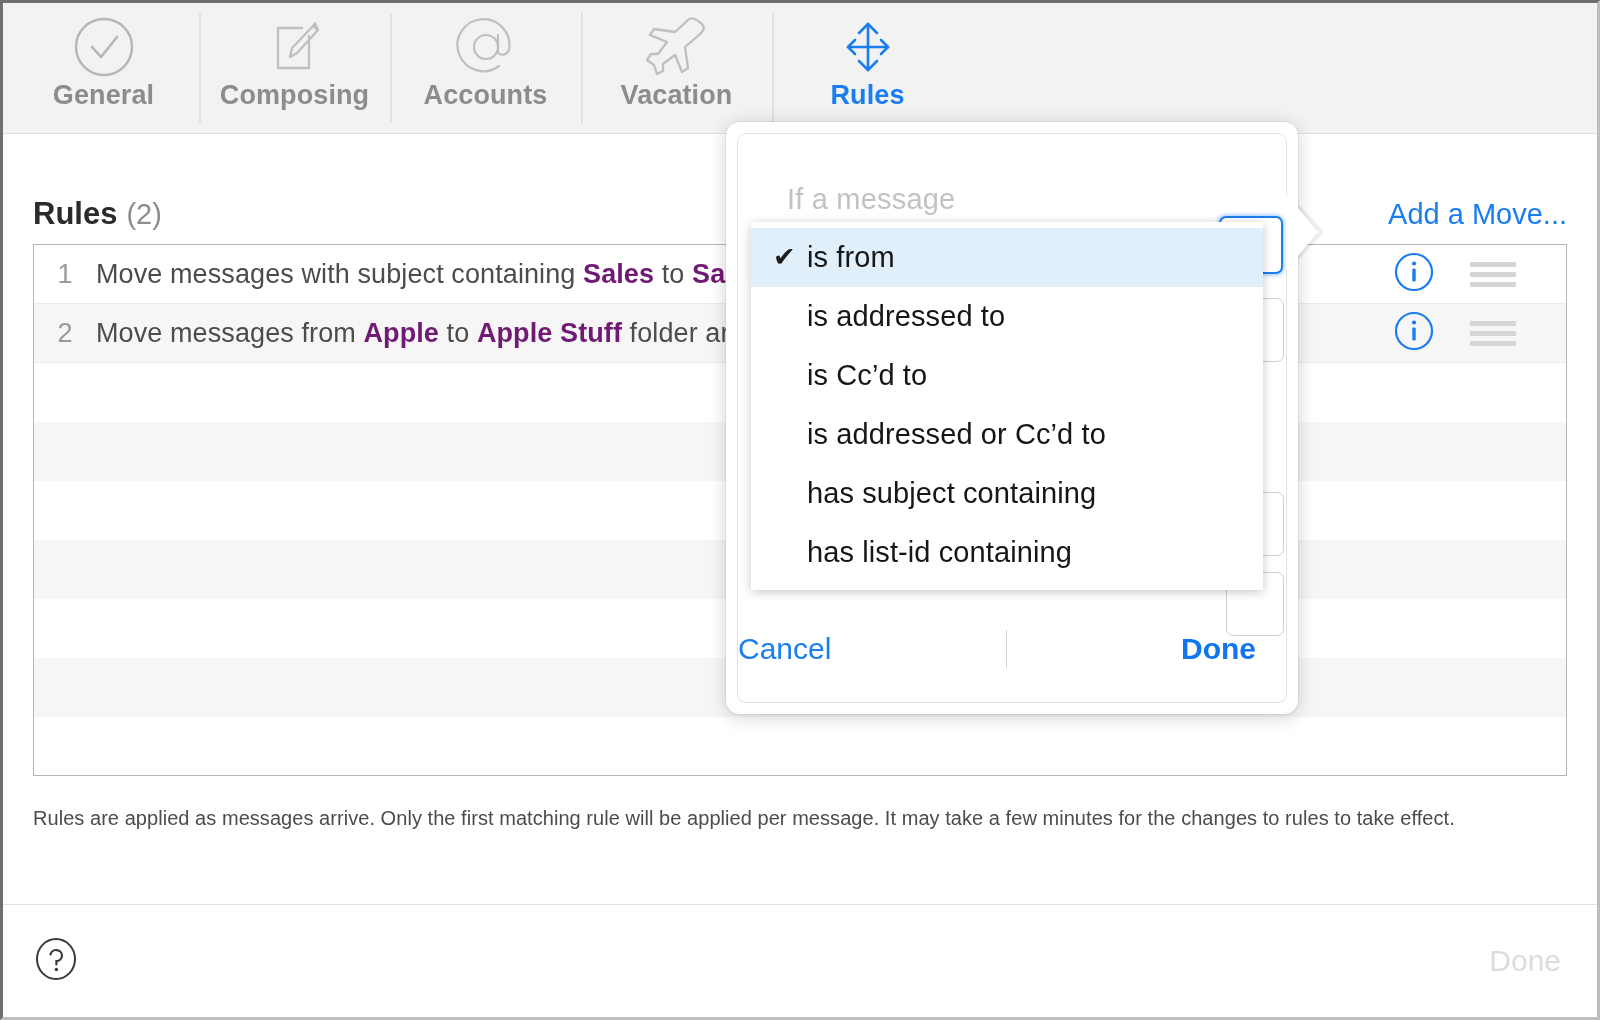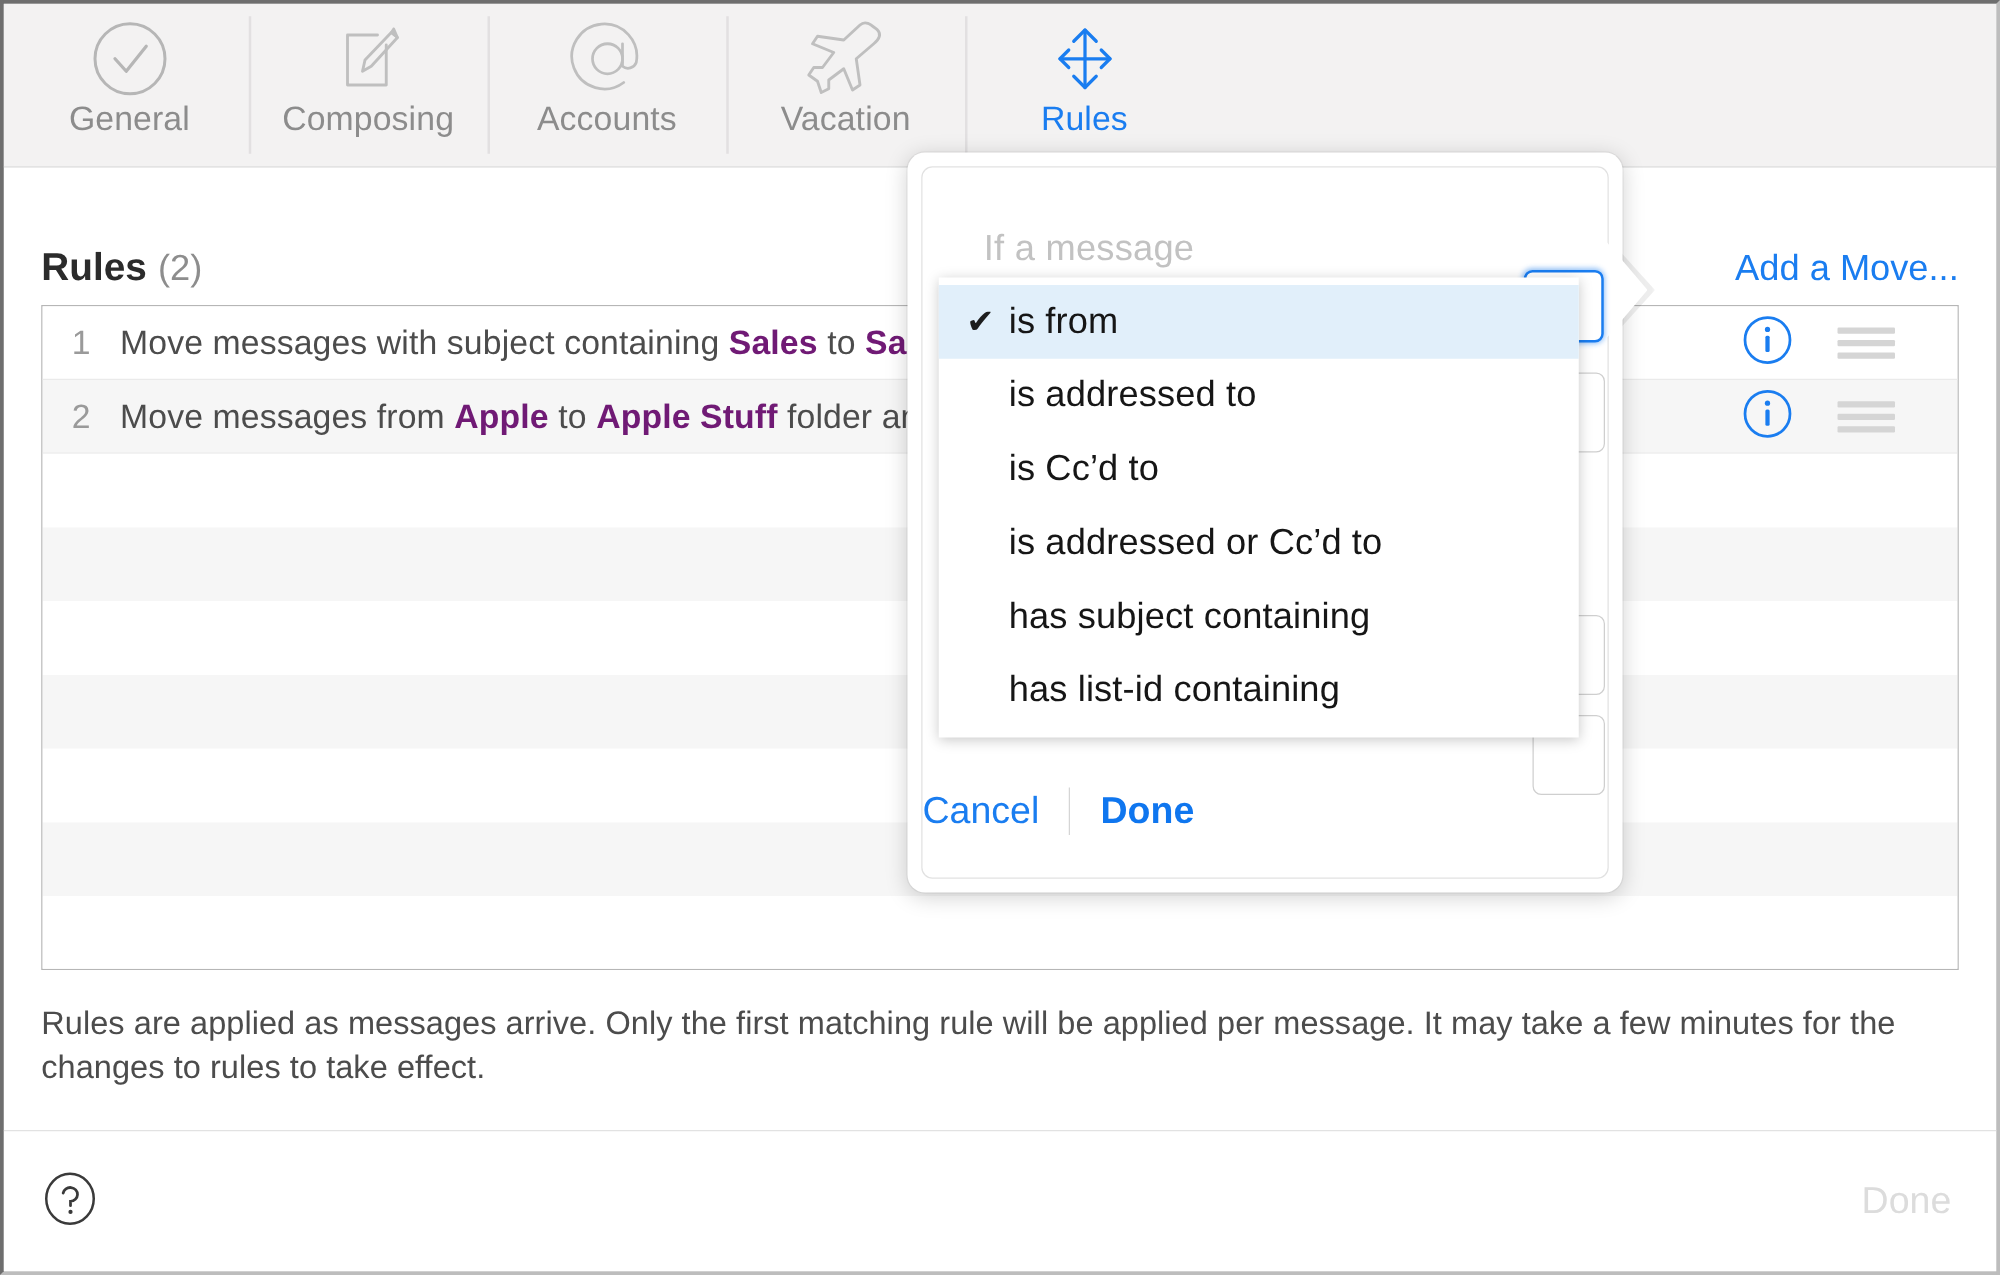--- a/index.html
+++ b/index.html
@@ -37,20 +37,21 @@
   }
   .tb-item {
     width: 191px;
     display: flex;
     flex-direction: column;
     align-items: center;
     justify-content: flex-start;
     padding-top: 13px;
     position: relative;
     cursor: default;
+    font-weight: bold;
   }
   .tb-item + .tb-item::before {
     content: "";
     position: absolute;
     left: 0;
     top: 10px;
     bottom: 10px;
     width: 2px;
     background: #e2e0e1;
   }
@@ -157,21 +158,21 @@
   .drag-handle span {
     display: block;
     height: 5px;
     background: #d5d5d5;
     border-radius: 1px;
   }
 
   
   .footnote {
     padding-top: 25px;
-    font-size: 26px;
+    font-size: 20px;
     line-height: 35px;
     color: #4c4c4c;
     letter-spacing: 0.05px;
   }
 
   
   .bottom-bar {
     position: absolute;
     left: 0; right: 0; bottom: 0;
     height: 113px;
@@ -295,21 +296,21 @@
     line-height: 1;
   }
 
   .popover-buttons {
     position: absolute;
     left: 0; right: 0;
     bottom: 26px;
     height: 54px;
     display: flex;
     align-items: center;
-    justify-content: flex-start;
+    justify-content: space-between;
     padding-right: 30px;
     z-index: 45;
   }
   .btn-cancel {
     font-size: 30px;
     color: #1a7df0;
     cursor: pointer;
     padding-right: 24px;
   }
   .btn-sep {

